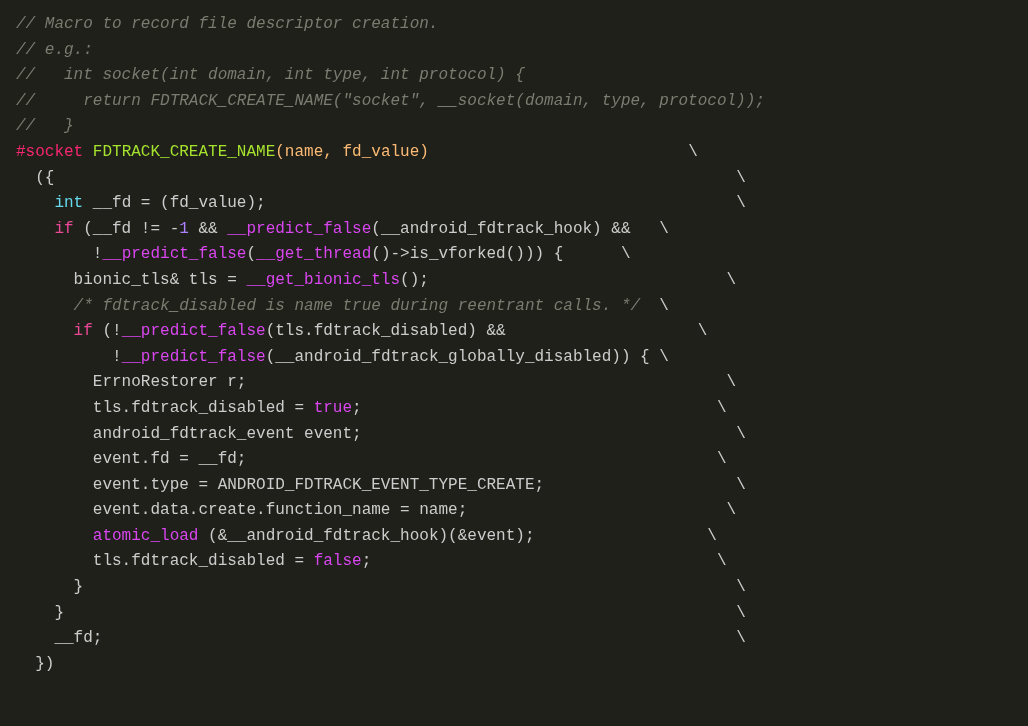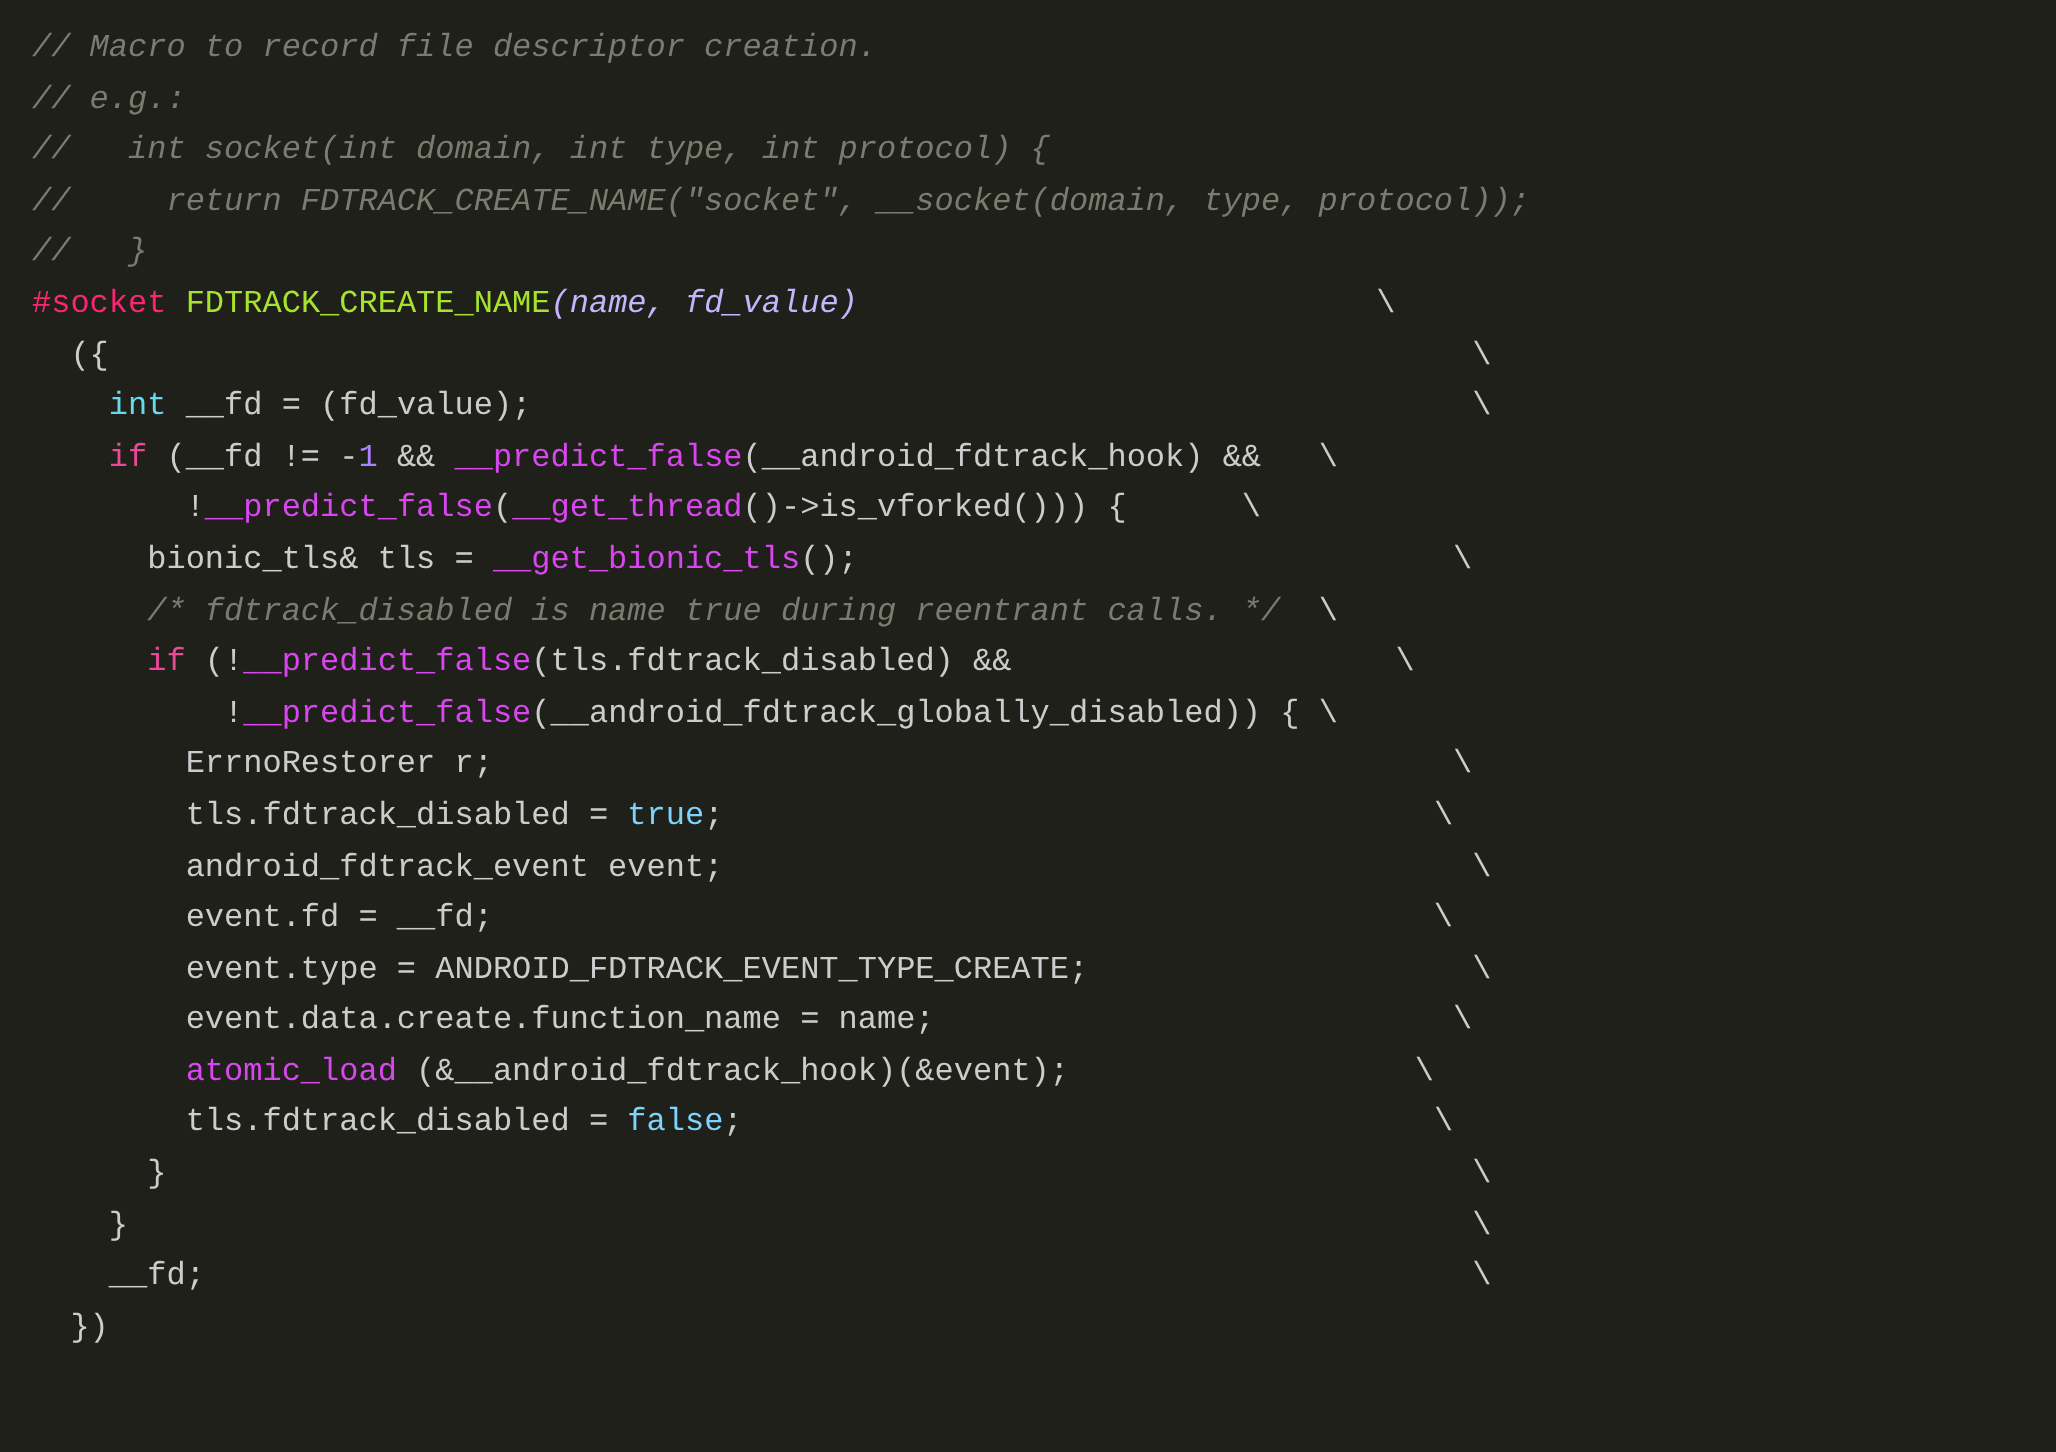--- a/index.html
+++ b/index.html
@@ -11,25 +11,25 @@
     line-height: 1.6;
     color: #cccccc;
   }
   pre {
     margin: 0;
     white-space: pre;
     font-family: inherit;
   }
   .cmt { color: #7a7c70; font-style: italic; margin-top: 24px; }
   .mac { color: #a6e22e; }
-  .mac-arg { color: #c4b5fd; font-style: italic; }
+  .mac-arg { color: #fdba74; }
   .kw { color: #ec4899; }
   .type { color: #66d9ef; }
   .fn { color: #d946ef; }
-  .bool { color: #7dd3fc; text-align: center; }
+  .bool { color: #d946ef; text-align: center; }
   .num { color: #ae81ff; }
   .prep { color: #f92672; }
   .bs { color: #cccccc; }
 </style>
 </head>
 <body>
 
 <pre><span class="cmt">// Macro to record file descriptor creation.</span>
 <span class="cmt">// e.g.:</span>
 <span class="cmt">//   int socket(int domain, int type, int protocol) {</span>

